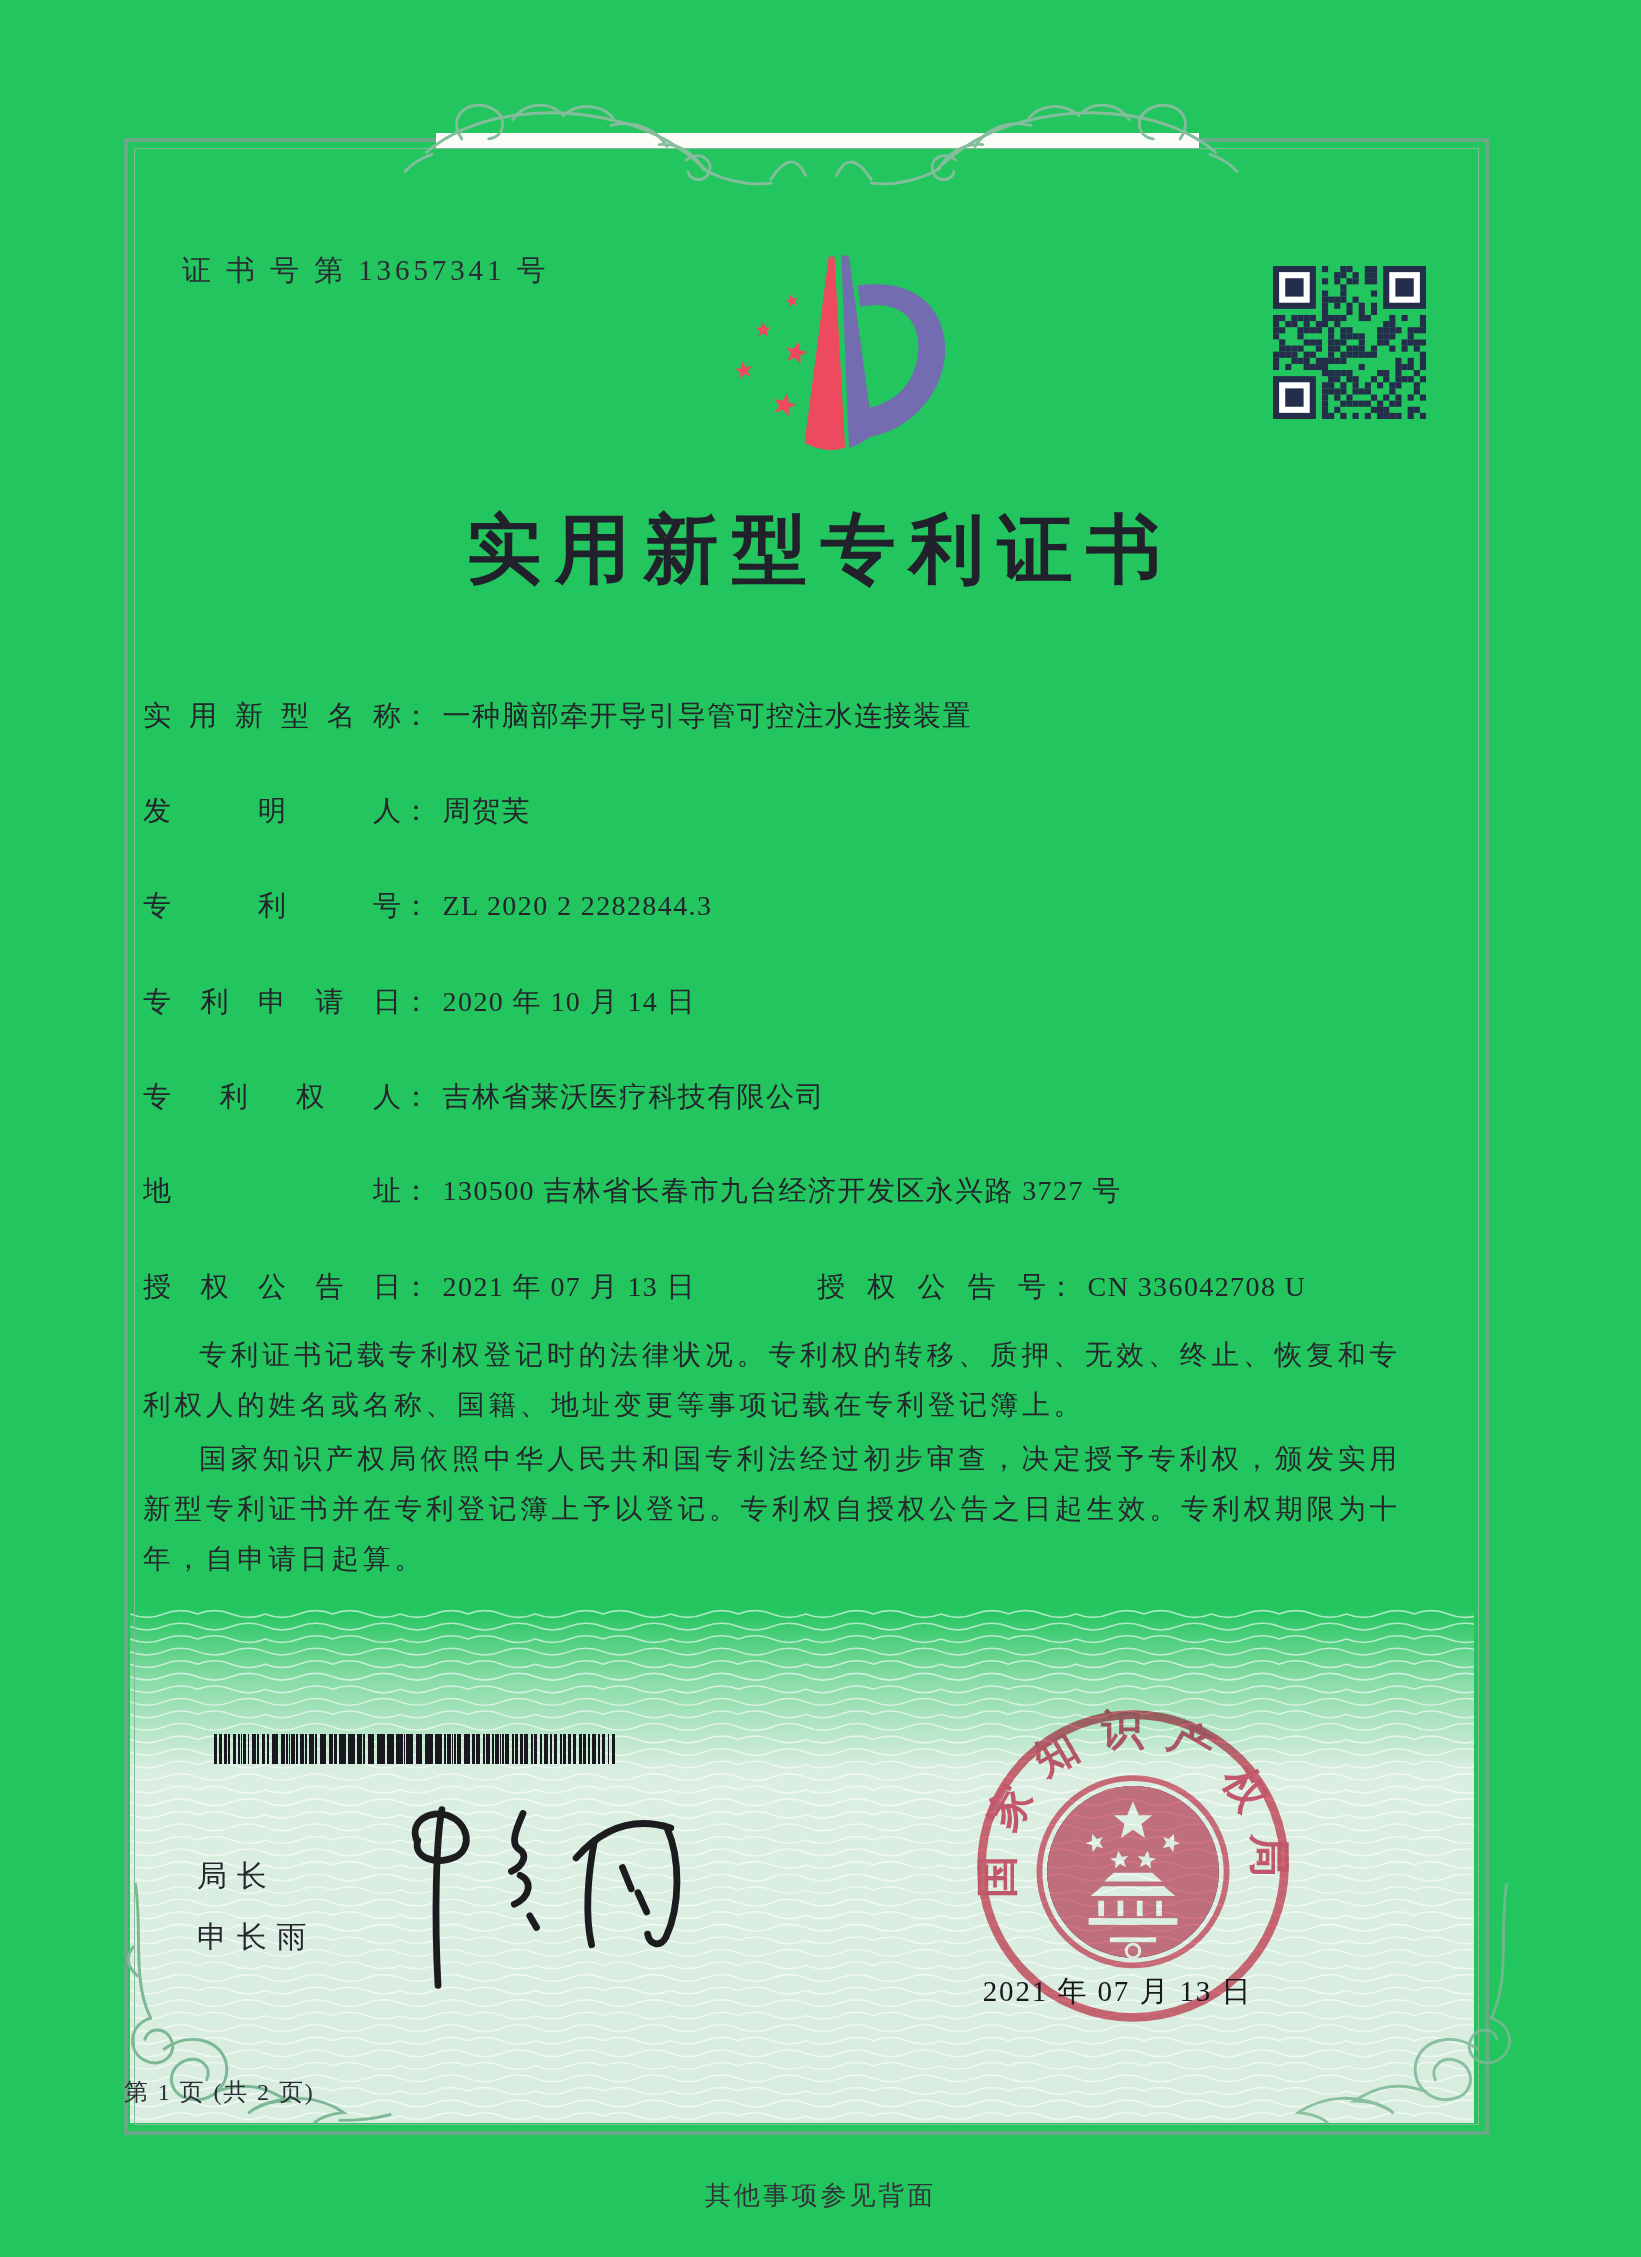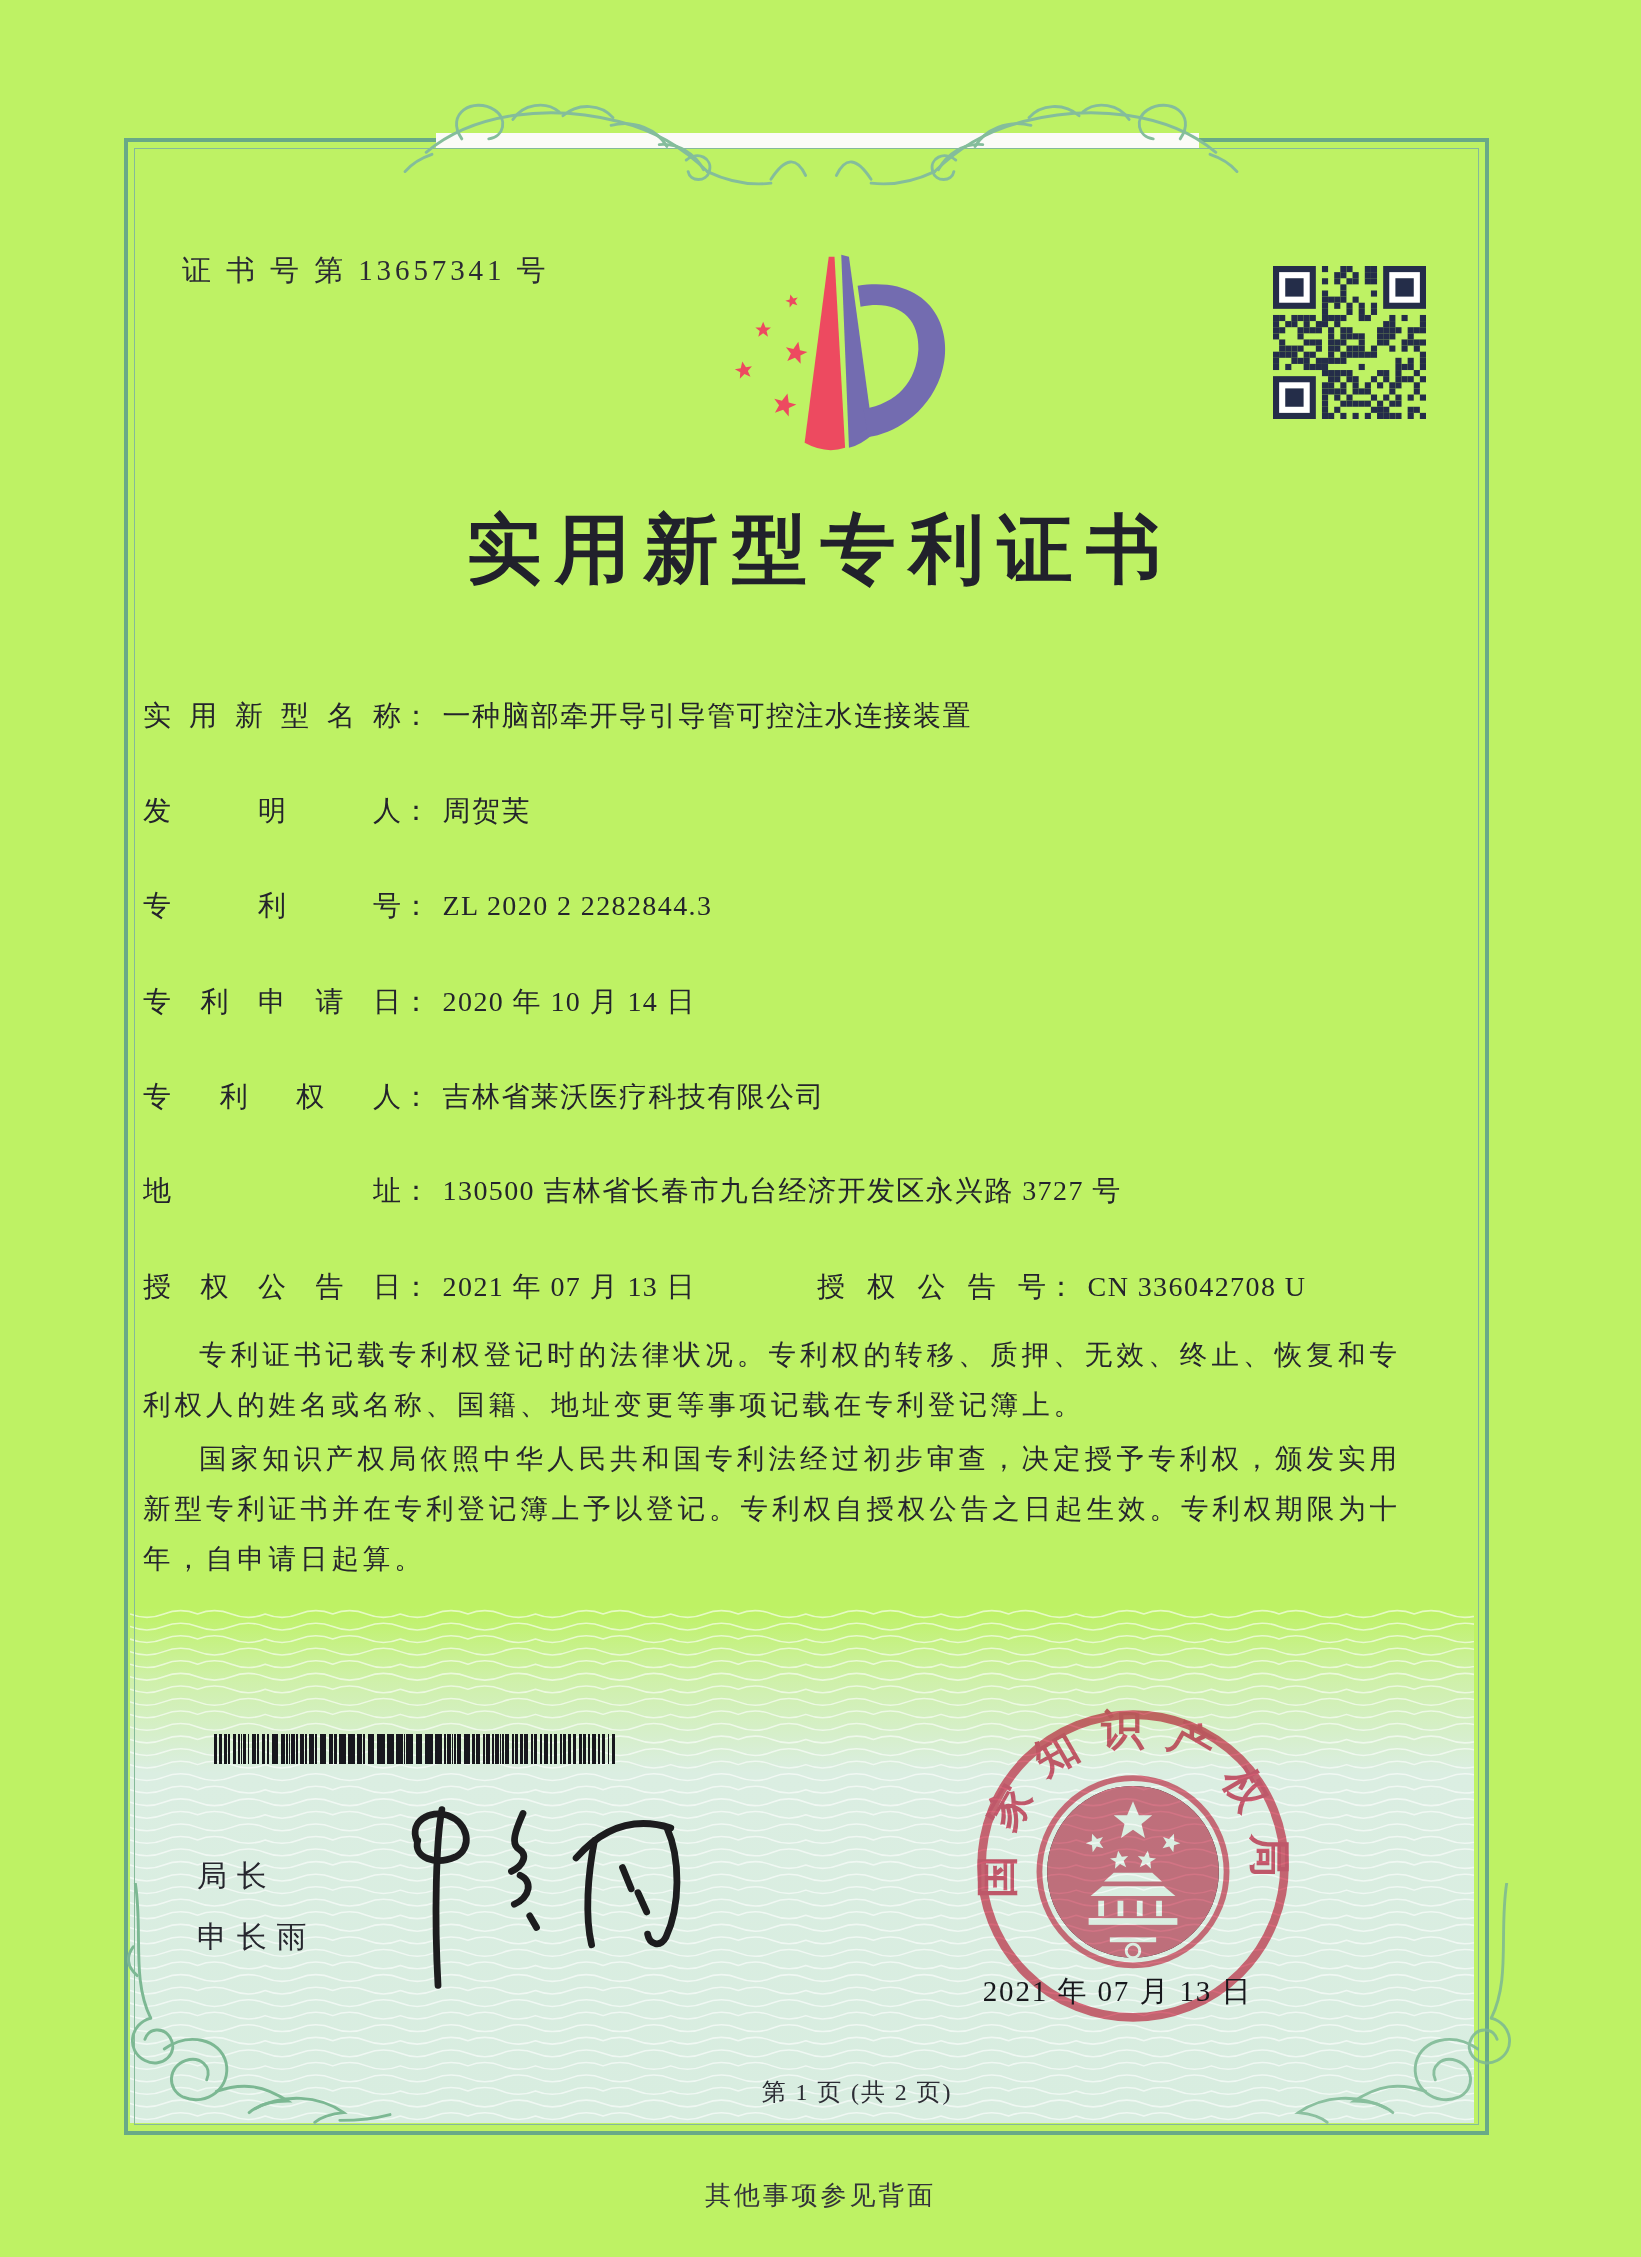--- a/index.html
+++ b/index.html
@@ -1,17 +1,17 @@
 <!DOCTYPE html>
 <html><head>
 <meta charset="utf-8">
 <style>
   html,body{margin:0;padding:0;background:#e9e9e6;}
   .page{position:relative;width:1641px;height:2257px;margin:0 auto;overflow:hidden;
-        background:#bef264;
+        background:#22c55e;
         font-family:"Liberation Serif","DejaVu Serif",serif;color:#24242c;}
   
   .frame-outer{position:absolute;left:124px;top:138px;width:1357px;height:1989px;
                border:4.8px solid #69a987;}
   .frame-inner{position:absolute;left:5.8px;top:5.8px;right:5.8px;bottom:5.8px;
                border:1.4px solid #85ba99;}
   
   .tint{position:absolute;left:130px;top:1608px;width:1344px;height:515px;
         background:linear-gradient(to bottom,rgba(221,239,227,0) 0%,rgba(221,239,227,.55) 14%,#dbeee2 32%,#d8ede0 100%);}
   .wavesvg{position:absolute;left:0;top:0;}
@@ -35,21 +35,21 @@
     background:
       repeating-linear-gradient(90deg,#17171d 0 1.9px,rgba(0,0,0,0) 1.9px 4.8px),
       repeating-linear-gradient(90deg,#17171d 0 2.9px,rgba(0,0,0,0) 2.9px 9.7px),
       repeating-linear-gradient(90deg,#17171d 0 1px,rgba(0,0,0,0) 1px 6.8px);}
   .director{position:absolute;left:197px;top:1856px;font-size:30px;letter-spacing:9.7px;color:#26262e;}
   .director .name{margin-top:20px;}
   .signature{position:absolute;left:378px;top:1798px;}
   .seal{position:absolute;left:969px;top:1702px;mix-blend-mode:multiply;opacity:.95;}
   .seal-date{position:absolute;left:958px;top:1972px;width:319px;text-align:center;
              font-size:29px;letter-spacing:1.9px;color:#17171c;}
-  .page-num{position:absolute;left:124px;top:2076px;width:1466px;text-align:center;
+  .page-num{position:absolute;left:124px;top:2076px;width:1466px;
             font-size:24px;letter-spacing:1.9px;color:#2c2c34;}
   .back-note{position:absolute;left:0;top:2178px;width:1641px;text-align:center;
              font-size:26px;letter-spacing:2.9px;color:#33333b;font-family:Liberation Serif, serif;}
   .orn-top{position:absolute;left:367px;top:83px;}
   .orn-bl{position:absolute;left:108px;top:1883px;}
   .orn-br{position:absolute;left:1244px;top:1883px;transform:scaleX(-1);}
 </style>
 </head>
 <body>
 

